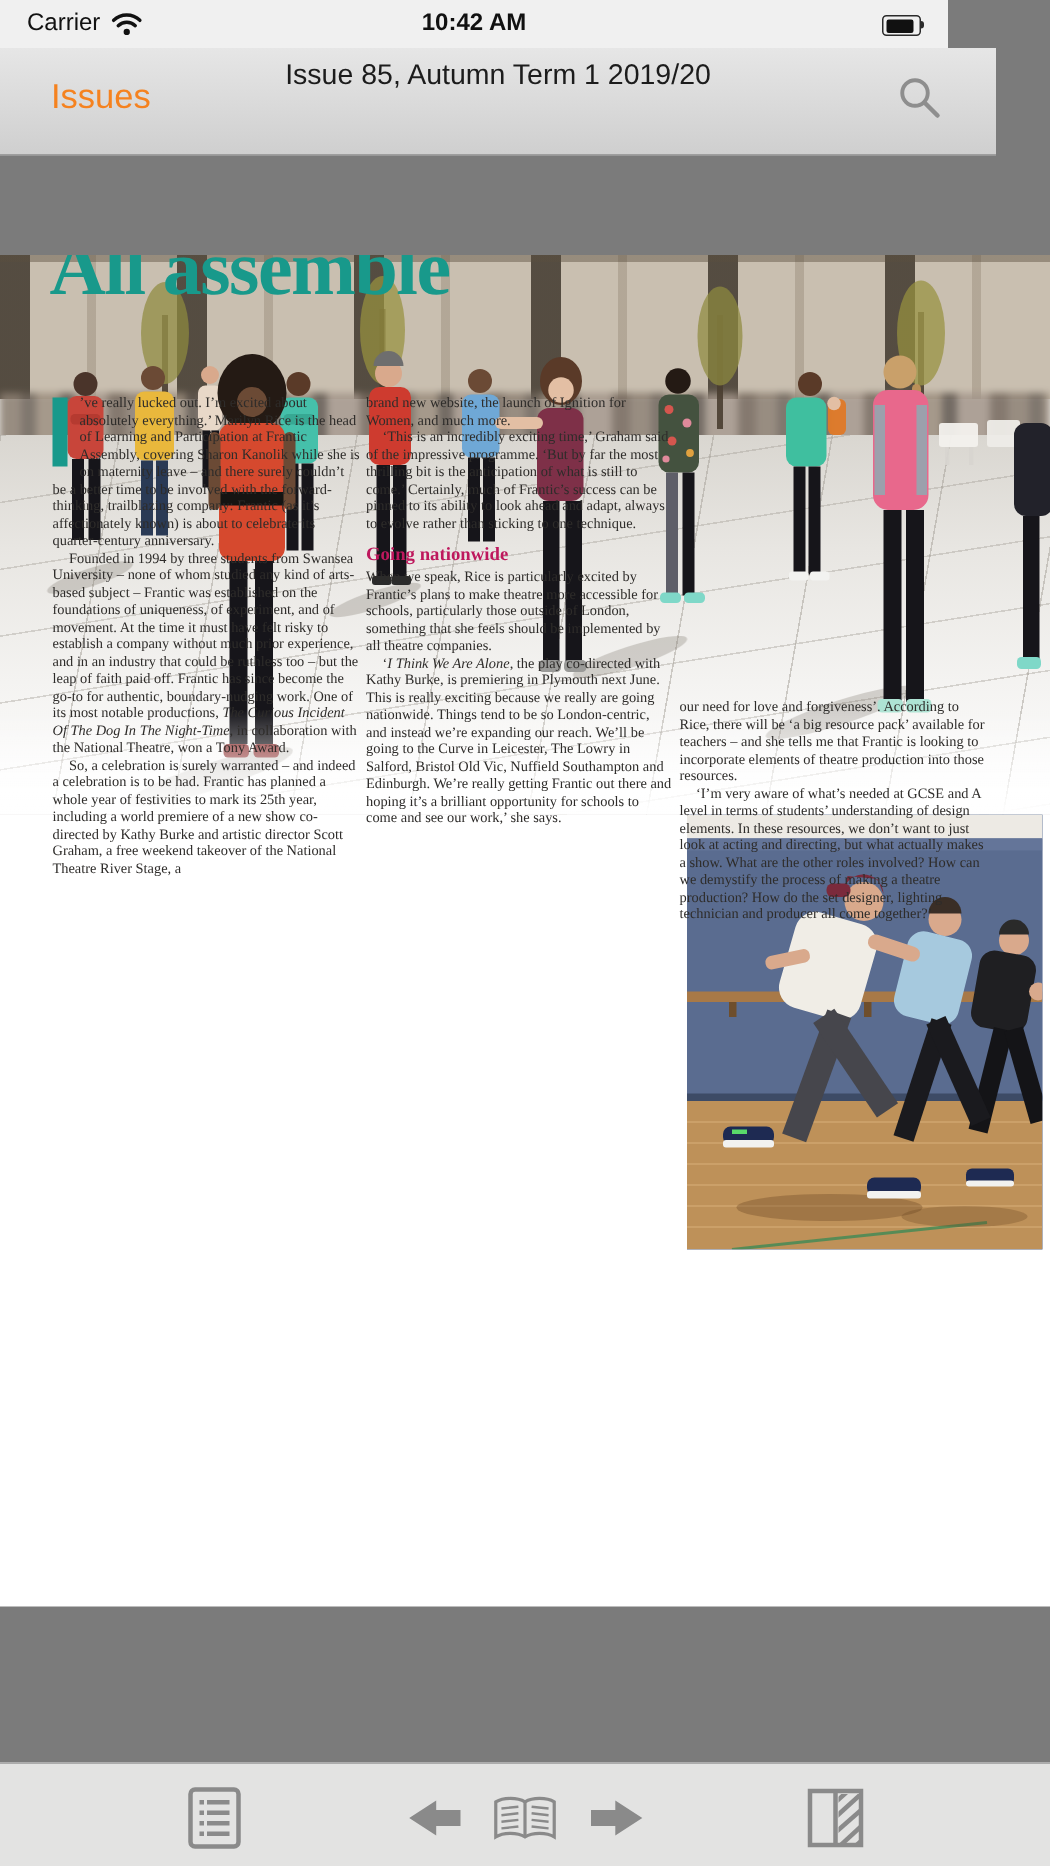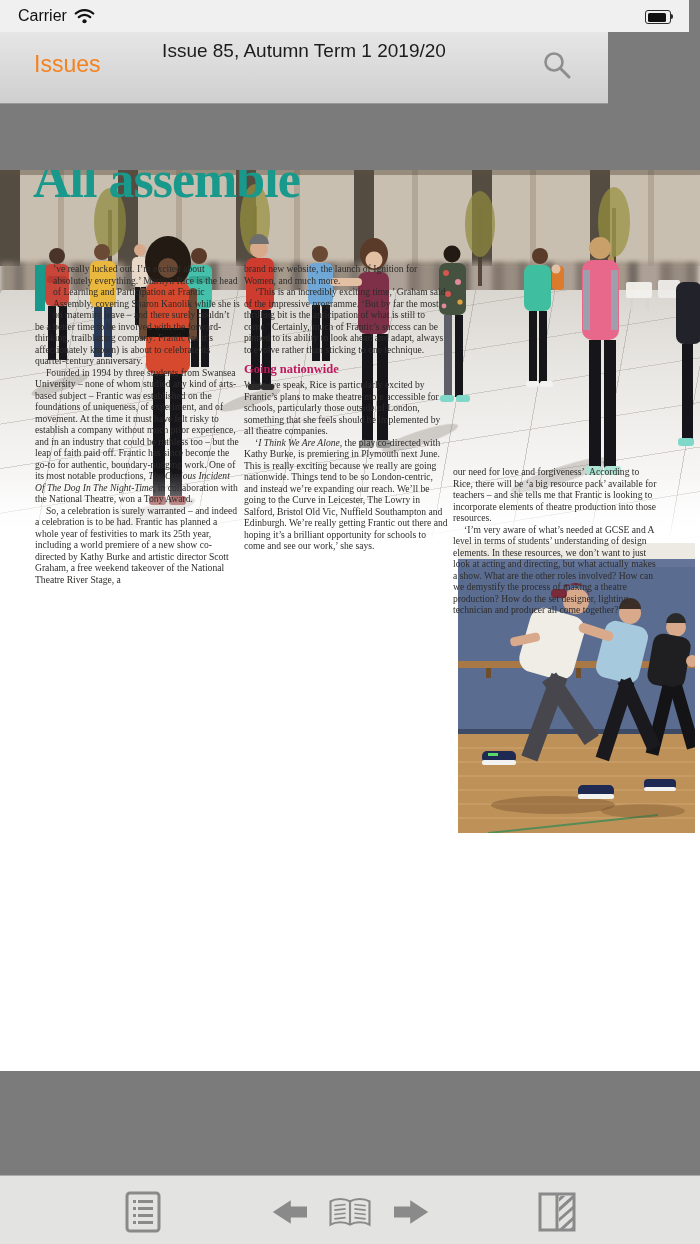--- a/index.html
+++ b/index.html
@@ -1,31 +1,31 @@
 <!DOCTYPE html>
 <html><head>
 <meta charset="utf-8">
 <style>
   html,body{margin:0;padding:0;background:#444;}
   .screen{position:relative;width:700px;height:1244px;background:#7B7B7B;overflow:hidden;
           font-family:"Liberation Sans",sans-serif;-webkit-font-smoothing:antialiased;}
 
   
-  .status-bar{position:absolute;top:0;left:0;width:689px;height:32px;background:#F0F0F0;
+  .status-bar{position:absolute;top:0;left:0;width:632px;height:32px;background:#F0F0F0;
               display:flex;align-items:center;}
   .sb-left{position:absolute;left:18px;display:flex;align-items:center;gap:7px;}
   .sb-carrier{font-size:16px;color:#111;}
   .sb-time{position:absolute;left:0;right:0;text-align:center;font-size:16px;font-weight:bold;color:#111;}
   .sb-batt{position:absolute;right:14px;top:10px;width:30px;height:13px;}
   .batt-body{position:absolute;left:0;top:0;width:24px;height:12px;border:1.5px solid #2B2B2B;border-radius:3px;}
   .batt-fill{position:absolute;left:1.5px;top:1.5px;width:18px;height:9px;background:#111;border-radius:1.5px;}
   .batt-tip{position:absolute;right:2px;top:4px;width:2.5px;height:5px;background:#2B2B2B;border-radius:0 2px 2px 0;}
 
   
-  .nav-bar{position:absolute;top:32px;left:0;width:608px;height:71px;
+  .nav-bar{position:absolute;top:32px;left:0;width:664px;height:71px;
            background:linear-gradient(#E6E6E6,#CFCFCF);border-bottom:1px solid #979797;}
   .nav-back{position:absolute;left:34px;top:19px;font-size:23px;color:#F5821F;cursor:pointer;}
   .nav-center{position:absolute;left:100px;right:100px;top:8px;text-align:center;}
   .nav-title{font-size:19px;color:#1C1C1C;}
   .nav-sync{font-size:16px;color:#1C1C1C;margin-top:3px;}
   .nav-search{position:absolute;right:36px;top:18px;width:30px;height:30px;}
 
   
   .page{position:absolute;top:170px;left:0;width:700px;height:901px;background:#fff;overflow:hidden;}
 
@@ -86,20 +86,21 @@
 
   <div class="status-bar">
     <div class="sb-left">
       <span class="sb-carrier">Carrier</span>
       <svg width="21" height="16" viewBox="0 0 24 18">
         <path d="M2 6.2 A14.5 14.5 0 0 1 22 6.2" fill="none" stroke="#111" stroke-width="2.6" stroke-linecap="round"></path>
         <path d="M5.5 10.3 A9.5 9.5 0 0 1 18.5 10.3" fill="none" stroke="#111" stroke-width="2.6" stroke-linecap="round"></path>
         <circle cx="12" cy="15" r="2.4" fill="#111"></circle>
       </svg>
     </div>
+    <div class="sb-time">10:42 AM</div>
     <div class="sb-batt">
       <div class="batt-body">
           <div class="batt-fill"></div>
         </div>
         <div class="batt-tip"></div>
     </div>
   </div>
 
   <div class="nav-bar">
     <div class="nav-back">Issues</div>

